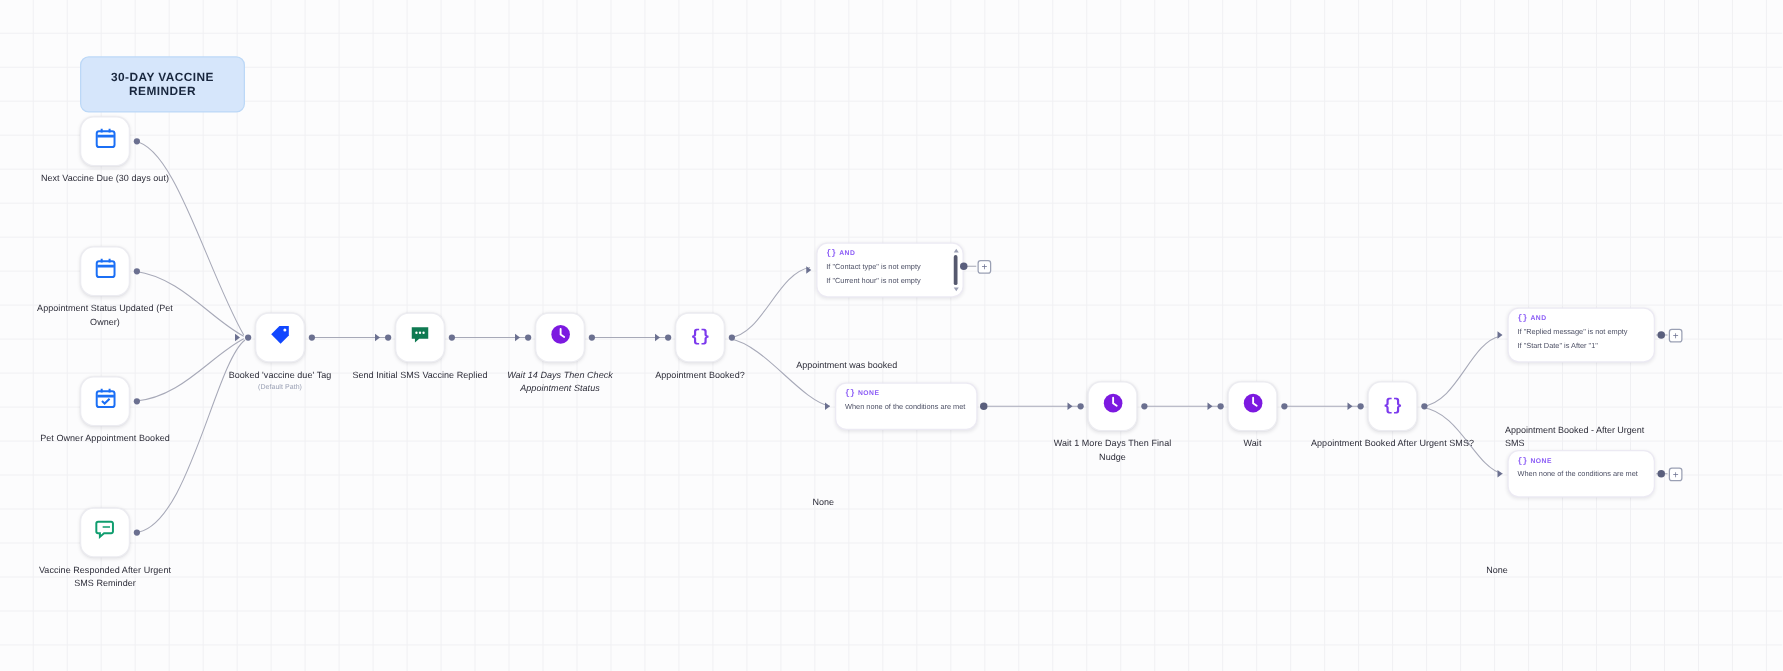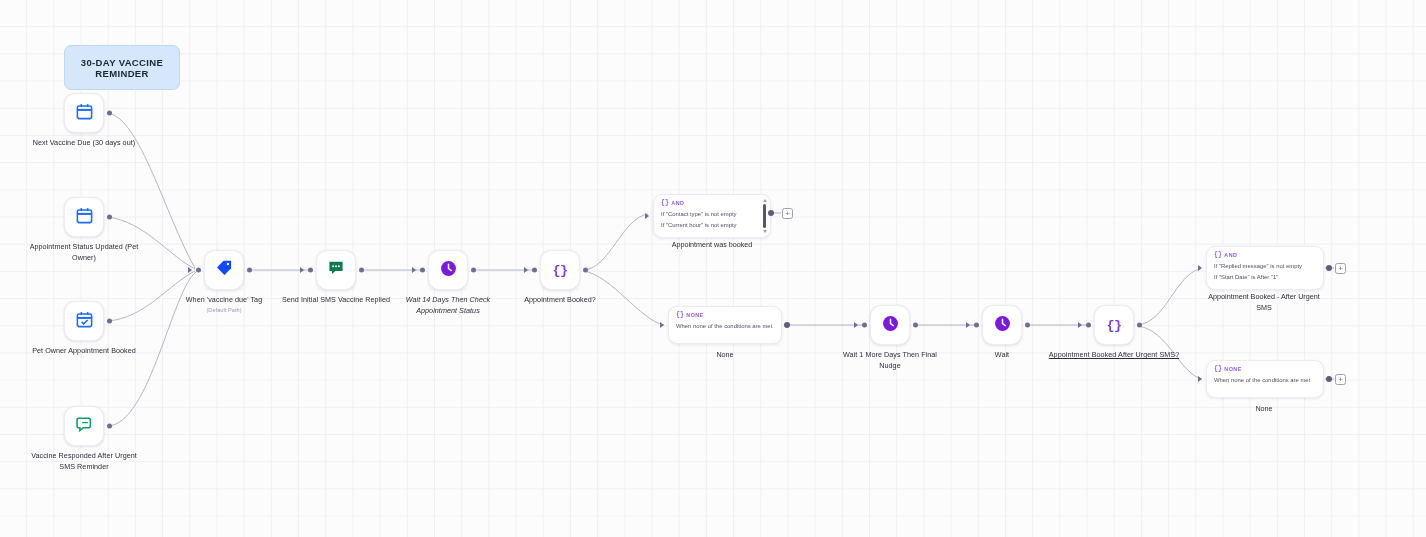--- a/index.html
+++ b/index.html
@@ -56,21 +56,21 @@
     line-height: 10.5px;
     color: #2c2c38;
     letter-spacing: 0.05px;
   }
   .node-sublabel {
     display: block;
     font-size: 5.6px;
     color: #9aa0b4;
     line-height: 9px;
   }
-  .node-label.wide { width: 140px; text-decoration: underline; }
+  .node-label.wide { width: 140px; }
 
   
   .port {
     position: absolute;
     width: 5px; height: 5px;
     border-radius: 50%;
     background: #6b7090;
     top: 50%;
     transform: translateY(-50%);
   }
@@ -113,22 +113,22 @@
   }
   .cond-line {
     font-size: 5.9px;
     color: #4e5166;
     line-height: 11.4px;
     white-space: nowrap;
   }
   .cond-caption {
     position: absolute;
     left: 50%; transform: translateX(-50%);
-    width: 150px; text-align: center;
-    font-size: 7.2px; line-height: 10.5px; color: #2c2c38;
+    width: 150px; 
+    font-size: 7.2px; line-height: 10.5px; color: #2c2c38; margin-top: 47px;
   }
   .cond-port-in {
     position: absolute; left: -9px; top: 50%;
     transform: translateY(-50%);
     width: 0; height: 0;
     border-top: 3.2px solid transparent;
     border-bottom: 3.2px solid transparent;
     border-left: 4.6px solid #6b7090;
   }
   .cond-port-out {
@@ -205,21 +205,21 @@
       <path d="M1138,325 C1166,322 1176,274 1200,269"></path>
 
       <path d="M1138,326 C1168,330 1180,374 1202,379"></path>
 
       <path d="M771,213 L781,213"></path>
       <path d="M1325,268 L1334,268"></path>
       <path d="M1325,379 L1334,379"></path>
     </g>
   </svg>
 
-  <div class="group-banner" style="left:64px; top:45px; width:116px; height:45px;">
+  <div class="group-banner" style="left:64px; top:45px; width:132px; height:45px;">
     <span class="gb-label">30-DAY VACCINE REMINDER</span>
   </div>
 
   <div class="node" style="left:64px; top:93px;">
     <div class="node-box">
       <span class="ic">
         <svg width="19" height="19" viewBox="0 0 24 24" fill="none" stroke="#1b6ff5" stroke-width="2">
           <rect x="3" y="5" width="18" height="16" rx="2.4"></rect>
           <line x1="3.6" y1="10" x2="20.4" y2="10" stroke-width="2.6"></line>
           <line x1="8" y1="2.6" x2="8" y2="6.4"></line>
@@ -282,21 +282,21 @@
       <span class="port in"></span>
       <span class="ic">
         <svg width="18" height="18" viewBox="0 0 24 24" fill="#1147ff">
           <path d="M2.6,11.2 L11.4,2.4 H21.4 V12.4 L12.6,21.2 Z"></path>
           <circle cx="17.2" cy="6.6" r="1.6" fill="#ffffff"></circle>
         </svg>
       </span>
       <span class="port out"></span>
     </div>
     <div class="node-label">
-      <span>When 'vaccine due' Tag</span>
+      <span>Booked 'vaccine due' Tag</span>
       <span class="node-sublabel">(Default Path)</span>
     </div>
   </div>
 
   <div class="node" style="left:316px; top:250px;">
     <div class="node-box">
       <span class="port-arrow"></span>
       <span class="port in"></span>
       <span class="ic">
         <svg width="18" height="18" viewBox="0 0 24 24">

